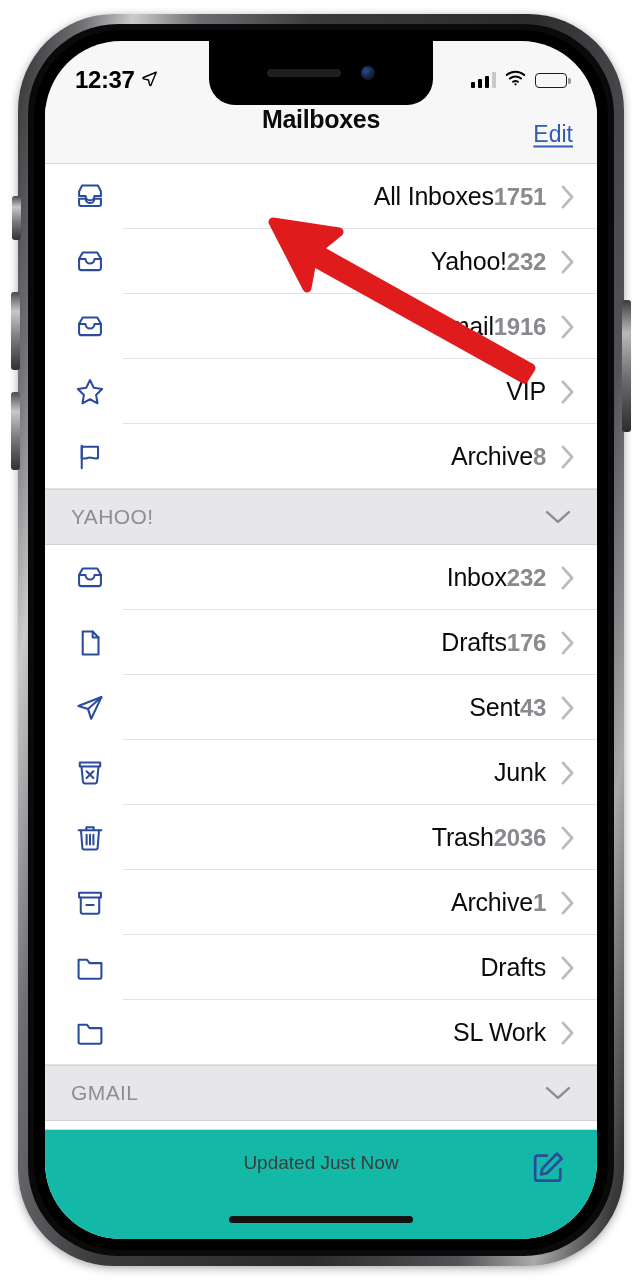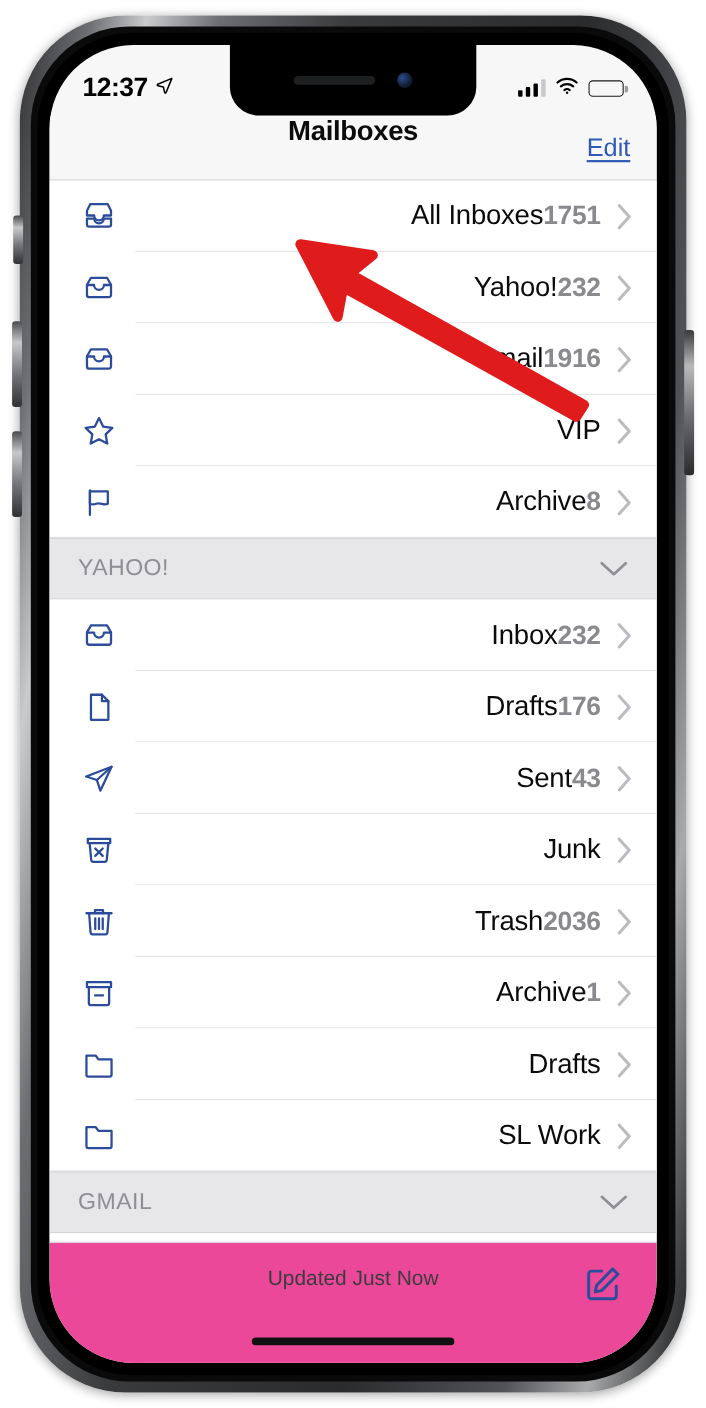--- a/index.html
+++ b/index.html
@@ -166,21 +166,21 @@
   .section-head.bordered::before {
     content:""; position:absolute; left:0; right:0; top:0; height:1px; background:#d4d4d8;
   }
   .section-head.bordered::after {
     content:""; position:absolute; left:0; right:0; bottom:0; height:1px; background:#d4d4d8;
   }
 
   
   .toolbar {
     position: absolute; left: 0; right: 0; bottom: 0; height: 110px;
-    background: #ec4899;
+    background: #14b8a6;
     border-top: 1px solid #dcdce0;
     display: flex; align-items: flex-start; justify-content: center;
     padding-top: 22px;
   }
   .tb-status { font-size: 19px; color: #3c3c40; }
   .tb-compose {
     position: absolute; right: 26px; top: 14px;
     width: 46px; height: 46px;
     display: flex; align-items: center; justify-content: center;
     color: #2b4c9b; cursor: pointer;

